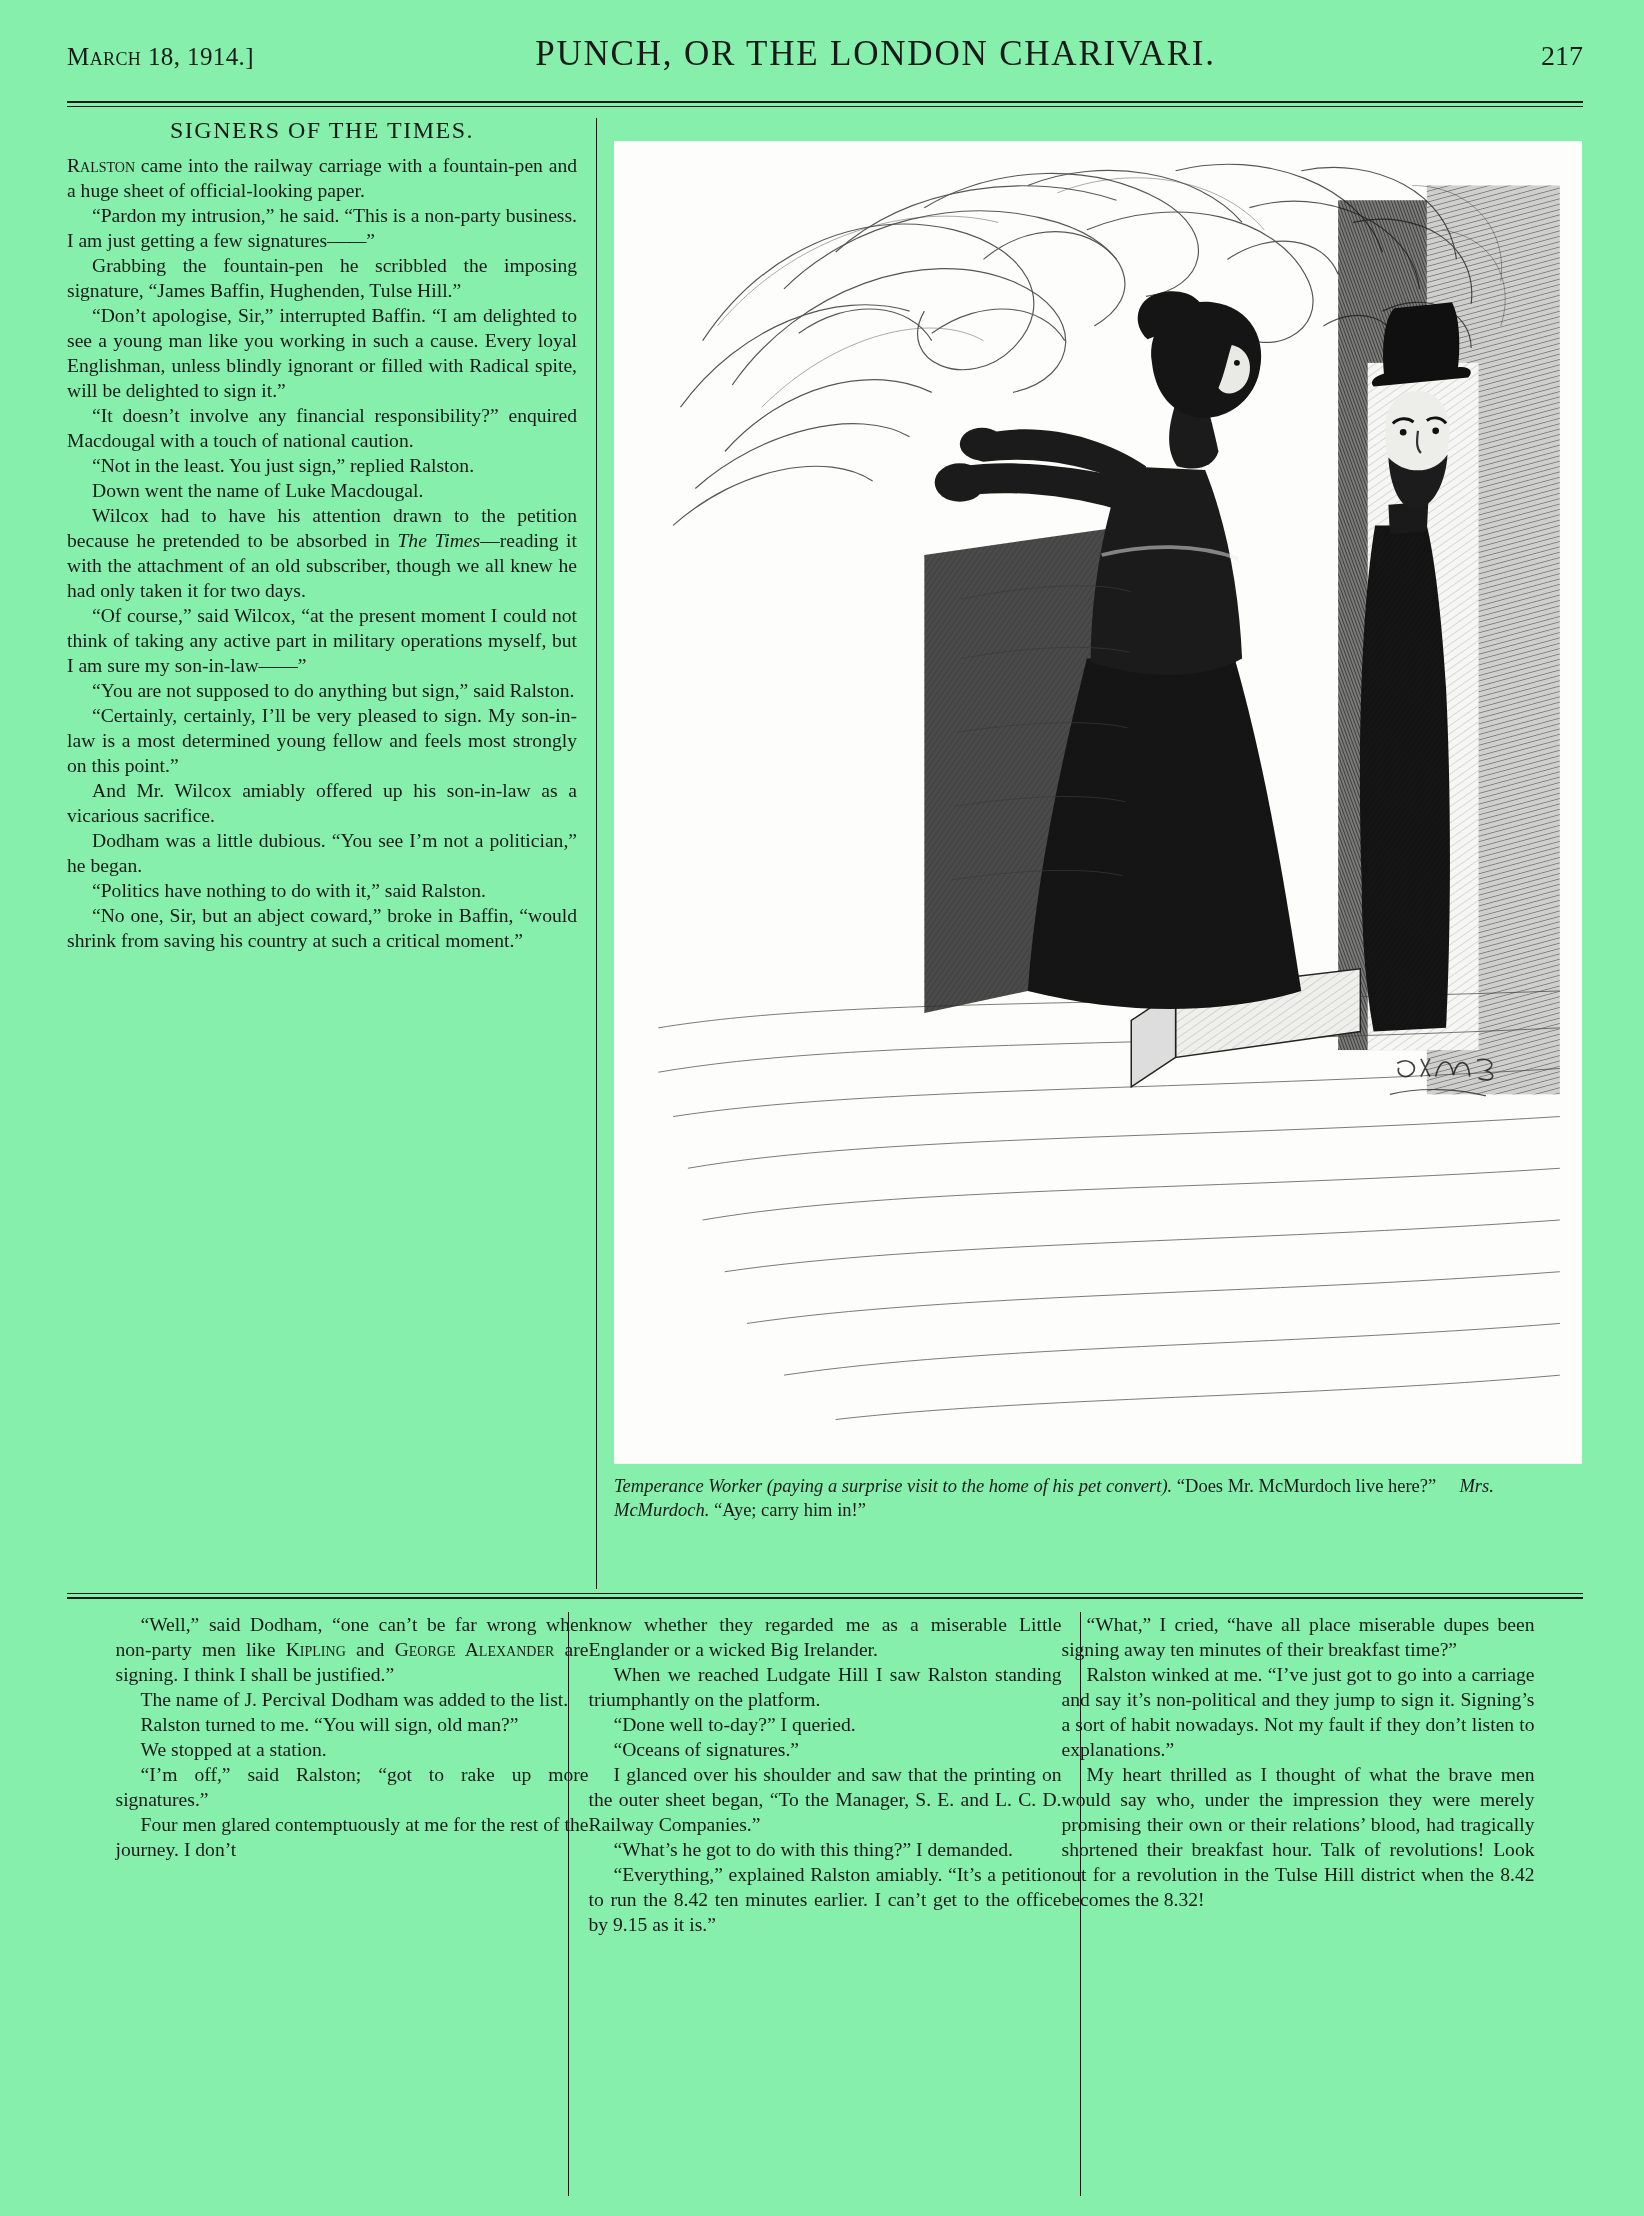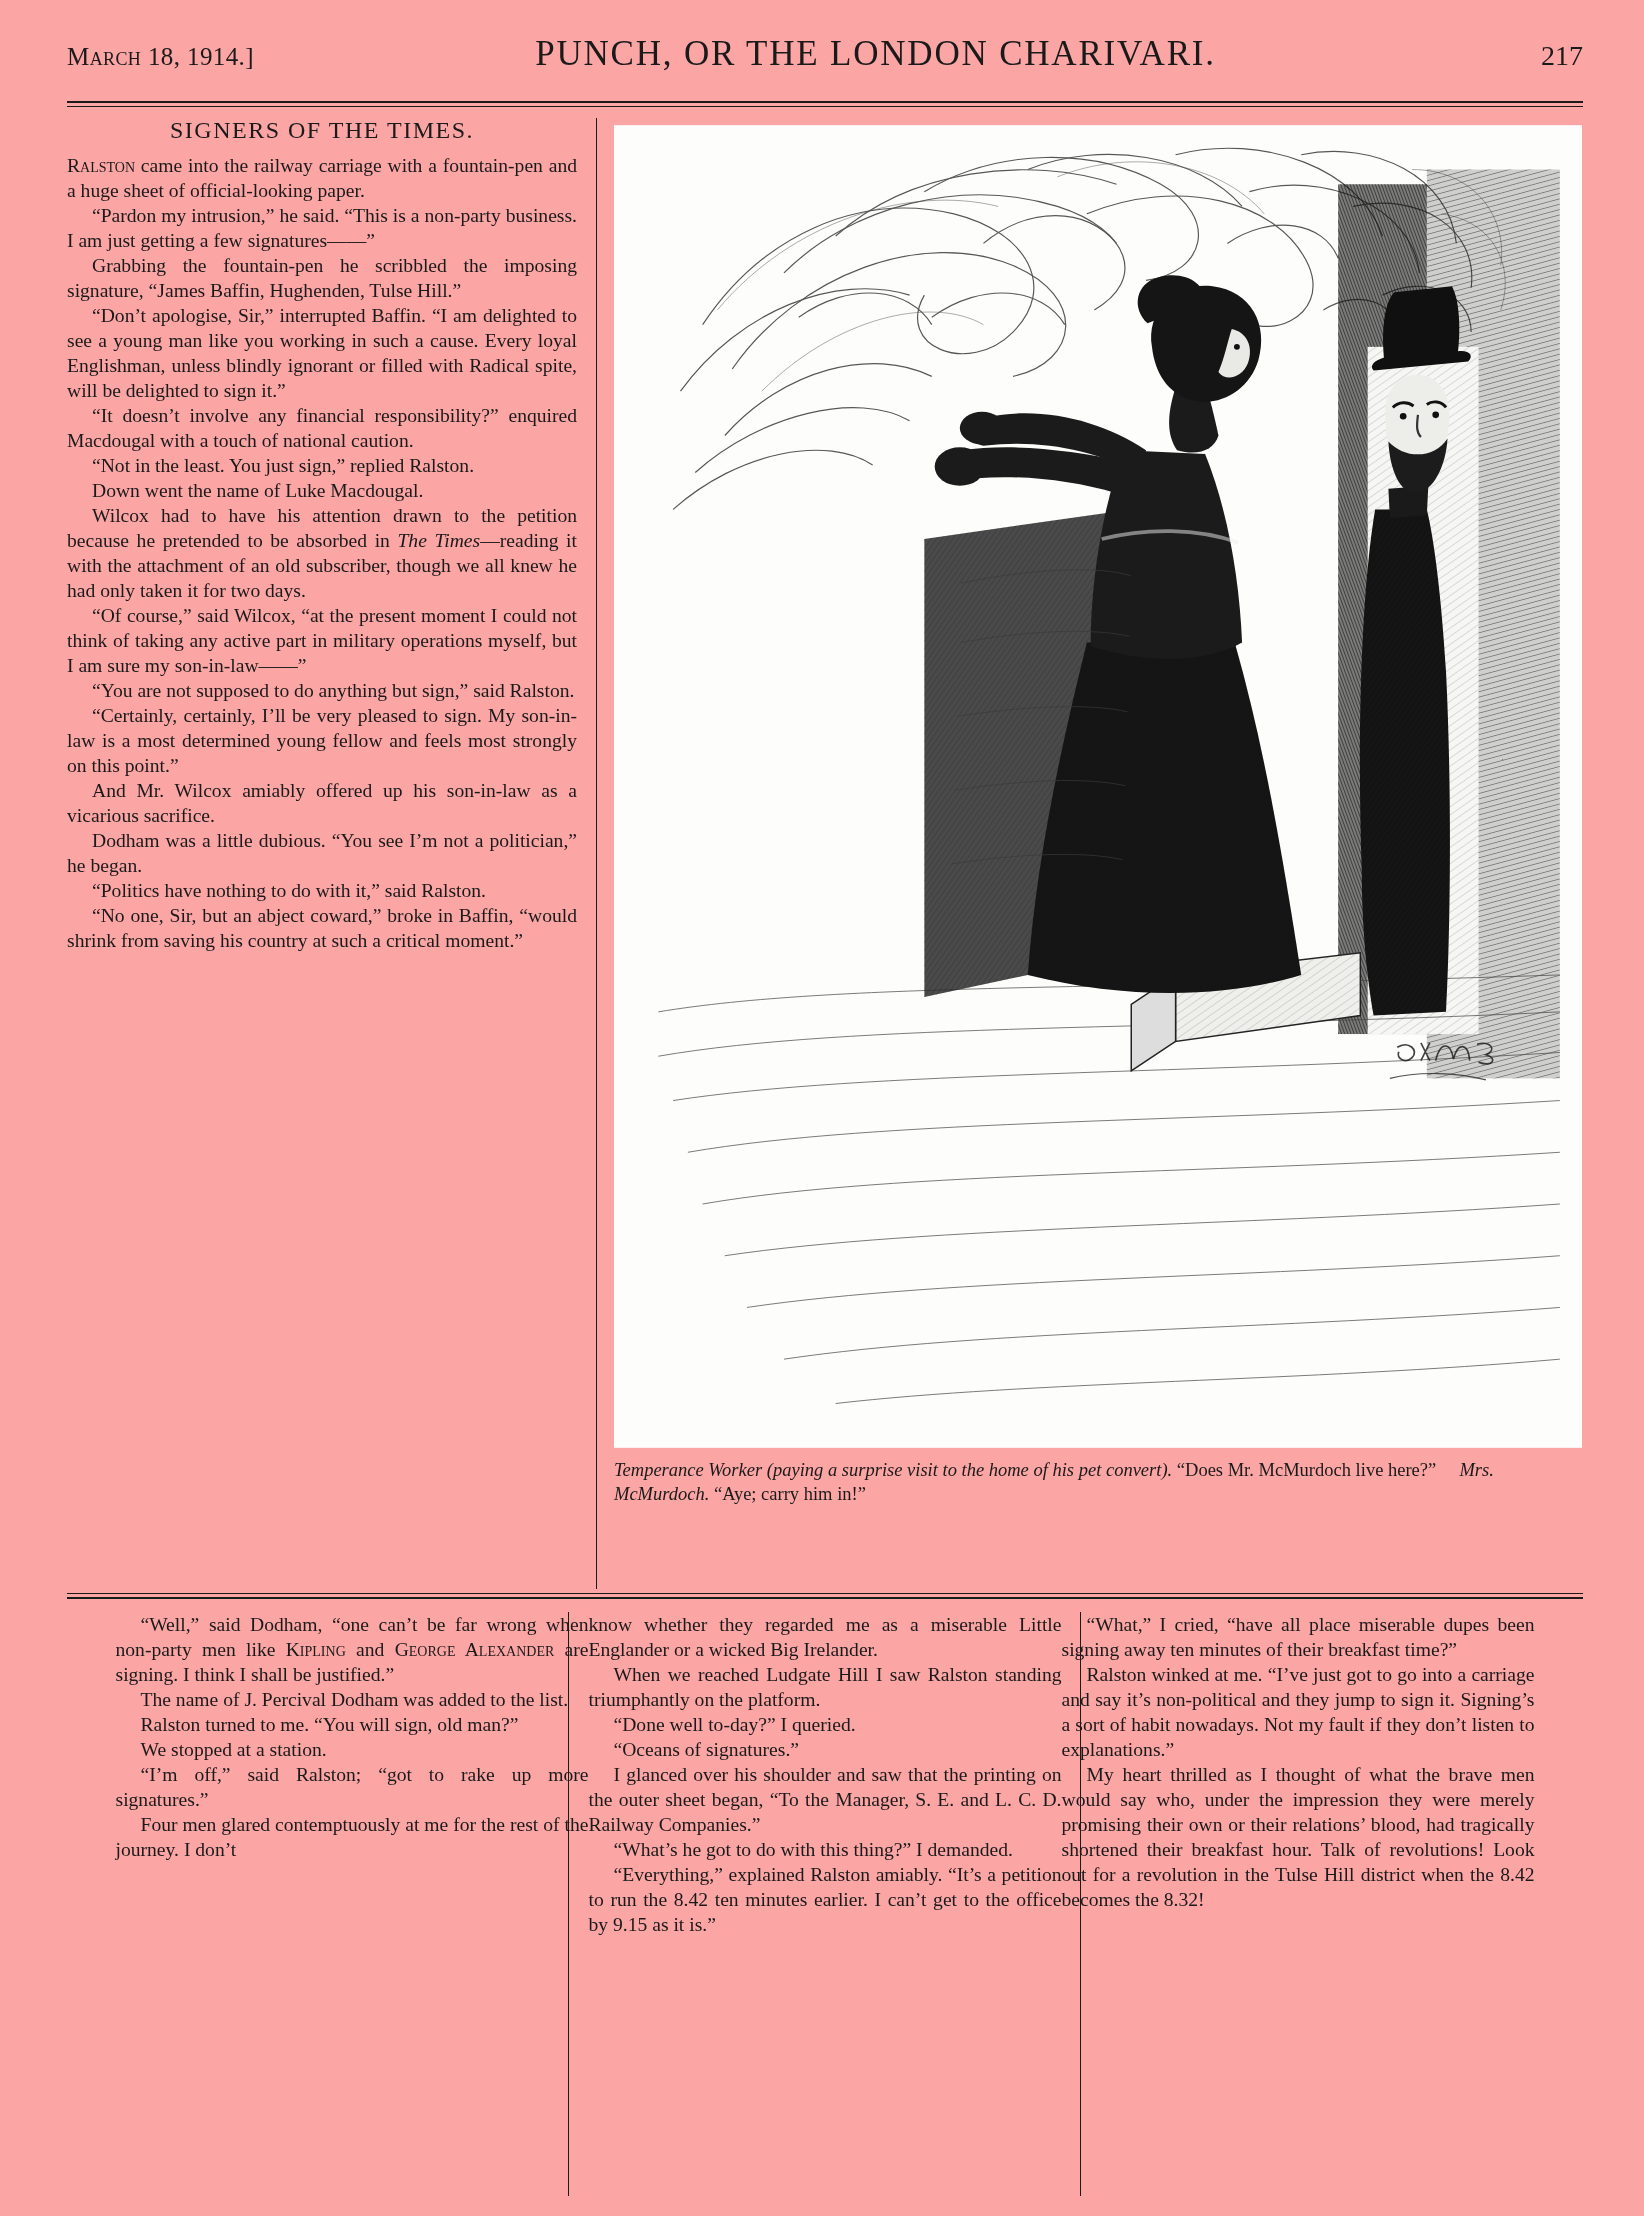--- a/index.html
+++ b/index.html
@@ -13,21 +13,21 @@
     font-family: "Liberation Serif", serif;
     color: #1a1a1a;
     position: relative;
     overflow: hidden;
   }
   .page {
     position: absolute;
     left: 0; top: 0;
     width: 1644px;
     height: 2216px;
-    background: #fca5a5;
+    background: #86efac;
   }
   
   .masthead {
     position: absolute;
     left: 67px; top: 34px;
     width: 1516px;
     height: 44px;
     display: flex;
     align-items: baseline;
     justify-content: space-between;
@@ -72,21 +72,21 @@
     position: absolute;
     left: 0; top: 0;
     width: 510px;
     height: 1471px;
     font-size: 19.6px;
     line-height: 25px;
     text-align: justify;
   }
   .col-art {
     position: absolute;
-    left: 547px; top: 0;
+    left: 547px; top: 16px;
     width: 968px;
     height: 1471px;
   }
   .vrule-upper {
     position: absolute;
     left: 529px; top: 0;
     width: 0; height: 1471px;
     border-left: 1.1px solid #1a1a1a;
   }
   .story-title {

